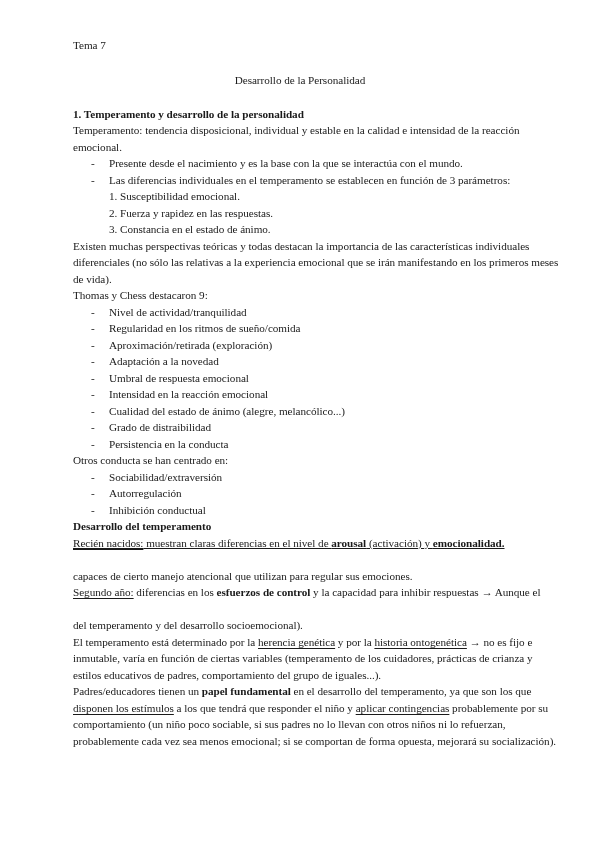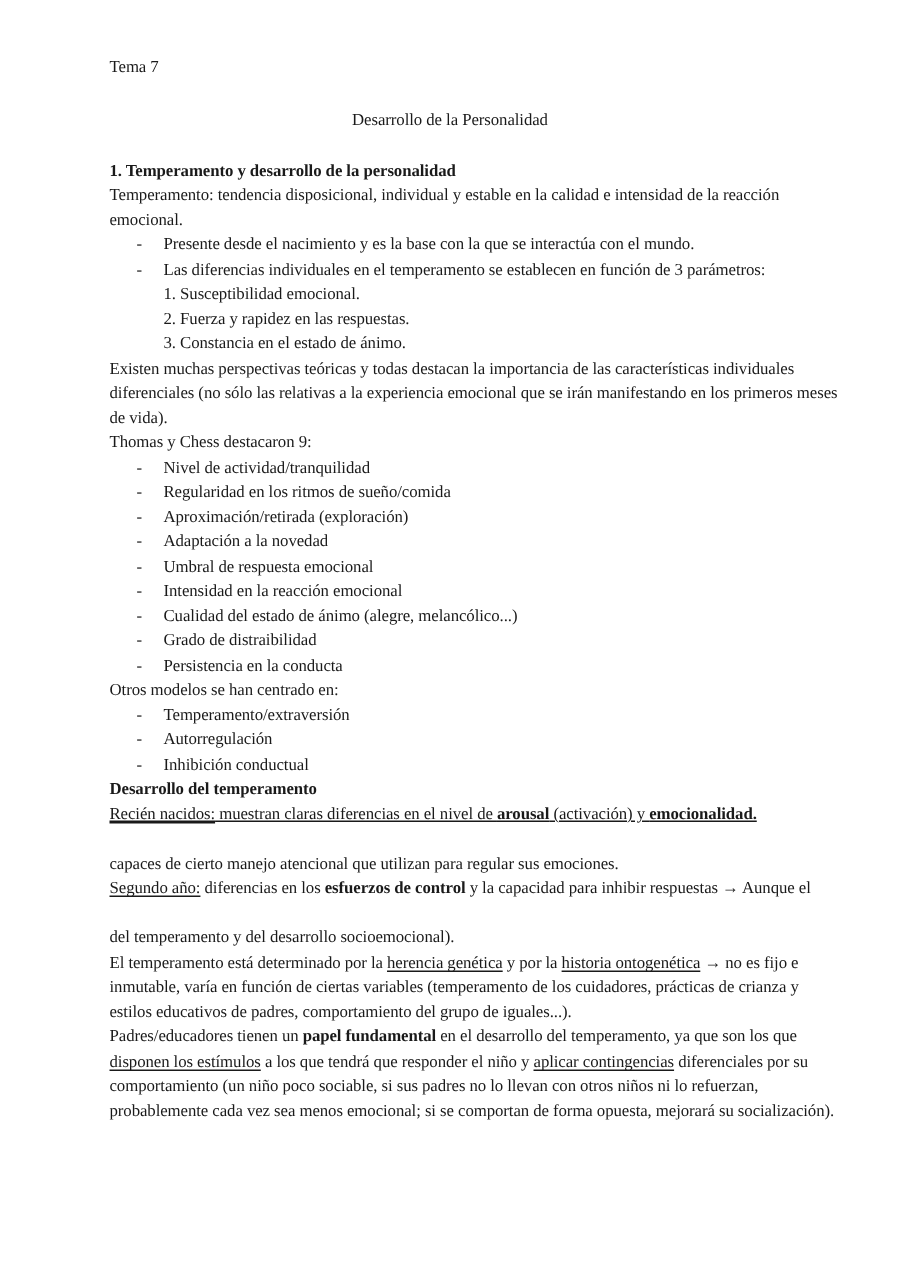--- a/index.html
+++ b/index.html
@@ -82,25 +82,25 @@
     </div>
   <div class="line" style="top:419px;left:0;width:600px;">
       <span class="bullet-dash">-</span>
       <span class="bullet-text">Grado de distraibilidad</span>
     </div>
   <div class="line" style="top:436px;left:0;width:600px;">
       <span class="bullet-dash">-</span>
       <span class="bullet-text">Persistencia en la conducta</span>
     </div>
 
-  <div class="line" style="top:452px;">Otros modelos se han centrado en:</div>
+  <div class="line" style="top:452px;">Otros conducta se han centrado en:</div>
 
   <div class="line" style="top:469px;left:0;width:600px;">
       <span class="bullet-dash">-</span>
-      <span class="bullet-text">Temperamento/extraversión</span>
+      <span class="bullet-text">Sociabilidad/extraversión</span>
     </div>
   <div class="line" style="top:485px;left:0;width:600px;">
       <span class="bullet-dash">-</span>
       <span class="bullet-text">Autorregulación</span>
     </div>
   <div class="line" style="top:502px;left:0;width:600px;">
       <span class="bullet-dash">-</span>
       <span class="bullet-text">Inhibición conductual</span>
     </div>
 
@@ -111,17 +111,17 @@
   <div class="line" style="top:568px;">capaces de cierto manejo atencional que utilizan para regular sus emociones.</div>
 
   <div class="line" style="top:584px;"><u>Segundo año:</u><span> diferencias en los </span><b>esfuerzos de control</b><span> y la capacidad para inhibir respuestas → Aunque el</span></div>
   <div class="line" style="top:617px;">del temperamento y del desarrollo socioemocional).</div>
 
   <div class="line" style="top:634px;"><span>El temperamento está determinado por la </span><u>herencia genética</u><span> y por la </span><u>historia ontogenética</u><span> → no es fijo e</span></div>
   <div class="line" style="top:650px;">inmutable, varía en función de ciertas variables (temperamento de los cuidadores, prácticas de crianza y</div>
   <div class="line" style="top:667px;">estilos educativos de padres, comportamiento del grupo de iguales...).</div>
 
   <div class="line" style="top:683px;"><span>Padres/educadores tienen un </span><b>papel fundamental</b><span> en el desarrollo del temperamento, ya que son los que</span></div>
-  <div class="line" style="top:700px;"><u>disponen los estímulos</u><span> a los que tendrá que responder el niño y </span><u>aplicar contingencias</u><span> diferenciales por su</span></div>
+  <div class="line" style="top:700px;"><u>disponen los estímulos</u><span> a los que tendrá que responder el niño y </span><u>aplicar contingencias</u><span> probablemente por su</span></div>
   <div class="line" style="top:716px;">comportamiento (un niño poco sociable, si sus padres no lo llevan con otros niños ni lo refuerzan,</div>
   <div class="line" style="top:733px;">probablemente cada vez sea menos emocional; si se comportan de forma opuesta, mejorará su socialización).</div>
 
 </div>
 
 </body></html>

